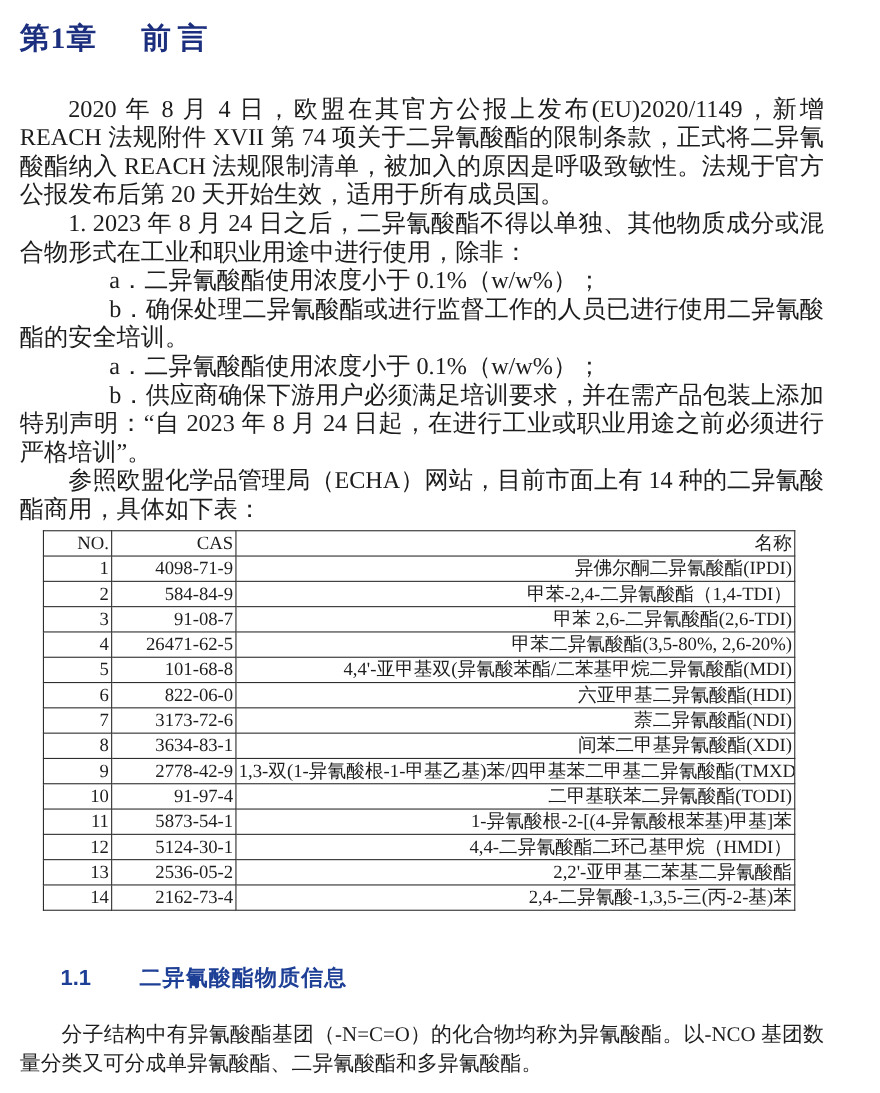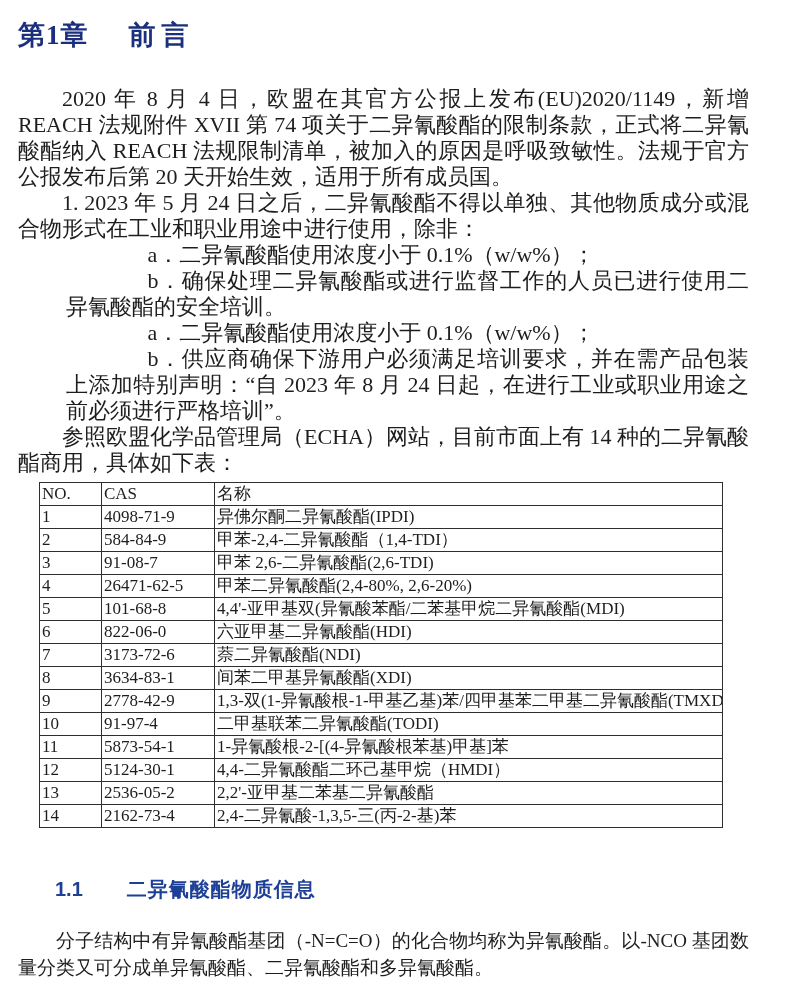--- a/index.html
+++ b/index.html
@@ -42,34 +42,34 @@
     margin-top: 34px;
     font-size: 22px;
     line-height: 26px;
     text-align: justify;
   }
   .content p {
     margin: 0;
     padding: 0;
   }
   p.ind  { text-indent: 2em; }
-  p.ind2 { text-indent: 3.7em; margin-left: 48px; }
+  p.ind2 { text-indent: 3.7em; }
   
   table.doc-table {
     border-collapse: collapse;
     table-layout: fixed;
     width: 683px;
     margin: 6px 0 0 21px;
     font-size: 17px;
     color: #1d1d1d;
   }
   table.doc-table th,
   table.doc-table td {
     border: 1px solid #2e2e2e;
-    text-align: left;
+    text-align: right;
     vertical-align: middle;
     padding: 0 2px;
     height: 22px;
     line-height: 22px;
     font-weight: normal;
     overflow: hidden;
     white-space: nowrap;
   }
   col.col-no  { width: 62px; }
   col.col-cas { width: 113px; }
@@ -103,21 +103,21 @@
 <body>
 
 <div class="page">
 
   <h1 class="chapter-heading">
     <span class="chapter-num">第1章</span><span class="chapter-title">前言</span>
   </h1>
 
   <div class="content">
     <p class="ind">2020 年 8 月 4 日，欧盟在其官方公报上发布(EU)2020/1149，新增 REACH 法规附件 XVII 第 74 项关于二异氰酸酯的限制条款，正式将二异氰酸酯纳入 REACH 法规限制清单，被加入的原因是呼吸致敏性。法规于官方公报发布后第 20 天开始生效，适用于所有成员国。</p>
-    <p class="ind">1. 2023 年 5 月 24 日之后，二异氰酸酯不得以单独、其他物质成分或混合物形式在工业和职业用途中进行使用，除非：</p>
+    <p class="ind">1. 2023 年 8 月 24 日之后，二异氰酸酯不得以单独、其他物质成分或混合物形式在工业和职业用途中进行使用，除非：</p>
     <p class="ind2">a．二异氰酸酯使用浓度小于 0.1%（w/w%）；</p>
     <p class="ind2">b．确保处理二异氰酸酯或进行监督工作的人员已进行使用二异氰酸酯的安全培训。</p>
     <p class="ind2">a．二异氰酸酯使用浓度小于 0.1%（w/w%）；</p>
     <p class="ind2">b．供应商确保下游用户必须满足培训要求，并在需产品包装上添加特别声明：“自 2023 年 8 月 24 日起，在进行工业或职业用途之前必须进行严格培训”。</p>
     <p class="ind">参照欧盟化学品管理局（ECHA）网站，目前市面上有 14 种的二异氰酸酯商用，具体如下表：</p>
   </div>
 
   <table class="doc-table">
     <colgroup>
       <col class="col-no">
@@ -143,21 +143,21 @@
         <td>甲苯-2,4-二异氰酸酯（1,4-TDI）</td>
       </tr>
       <tr>
         <td>3</td>
         <td>91-08-7</td>
         <td>甲苯 2,6-二异氰酸酯(2,6-TDI)</td>
       </tr>
       <tr>
         <td>4</td>
         <td>26471-62-5</td>
-        <td>甲苯二异氰酸酯(2,4-80%, 2,6-20%)</td>
+        <td>甲苯二异氰酸酯(3,5-80%, 2,6-20%)</td>
       </tr>
       <tr>
         <td>5</td>
         <td>101-68-8</td>
         <td>4,4'-亚甲基双(异氰酸苯酯/二苯基甲烷二异氰酸酯(MDI)</td>
       </tr>
       <tr>
         <td>6</td>
         <td>822-06-0</td>
         <td>六亚甲基二异氰酸酯(HDI)</td>

